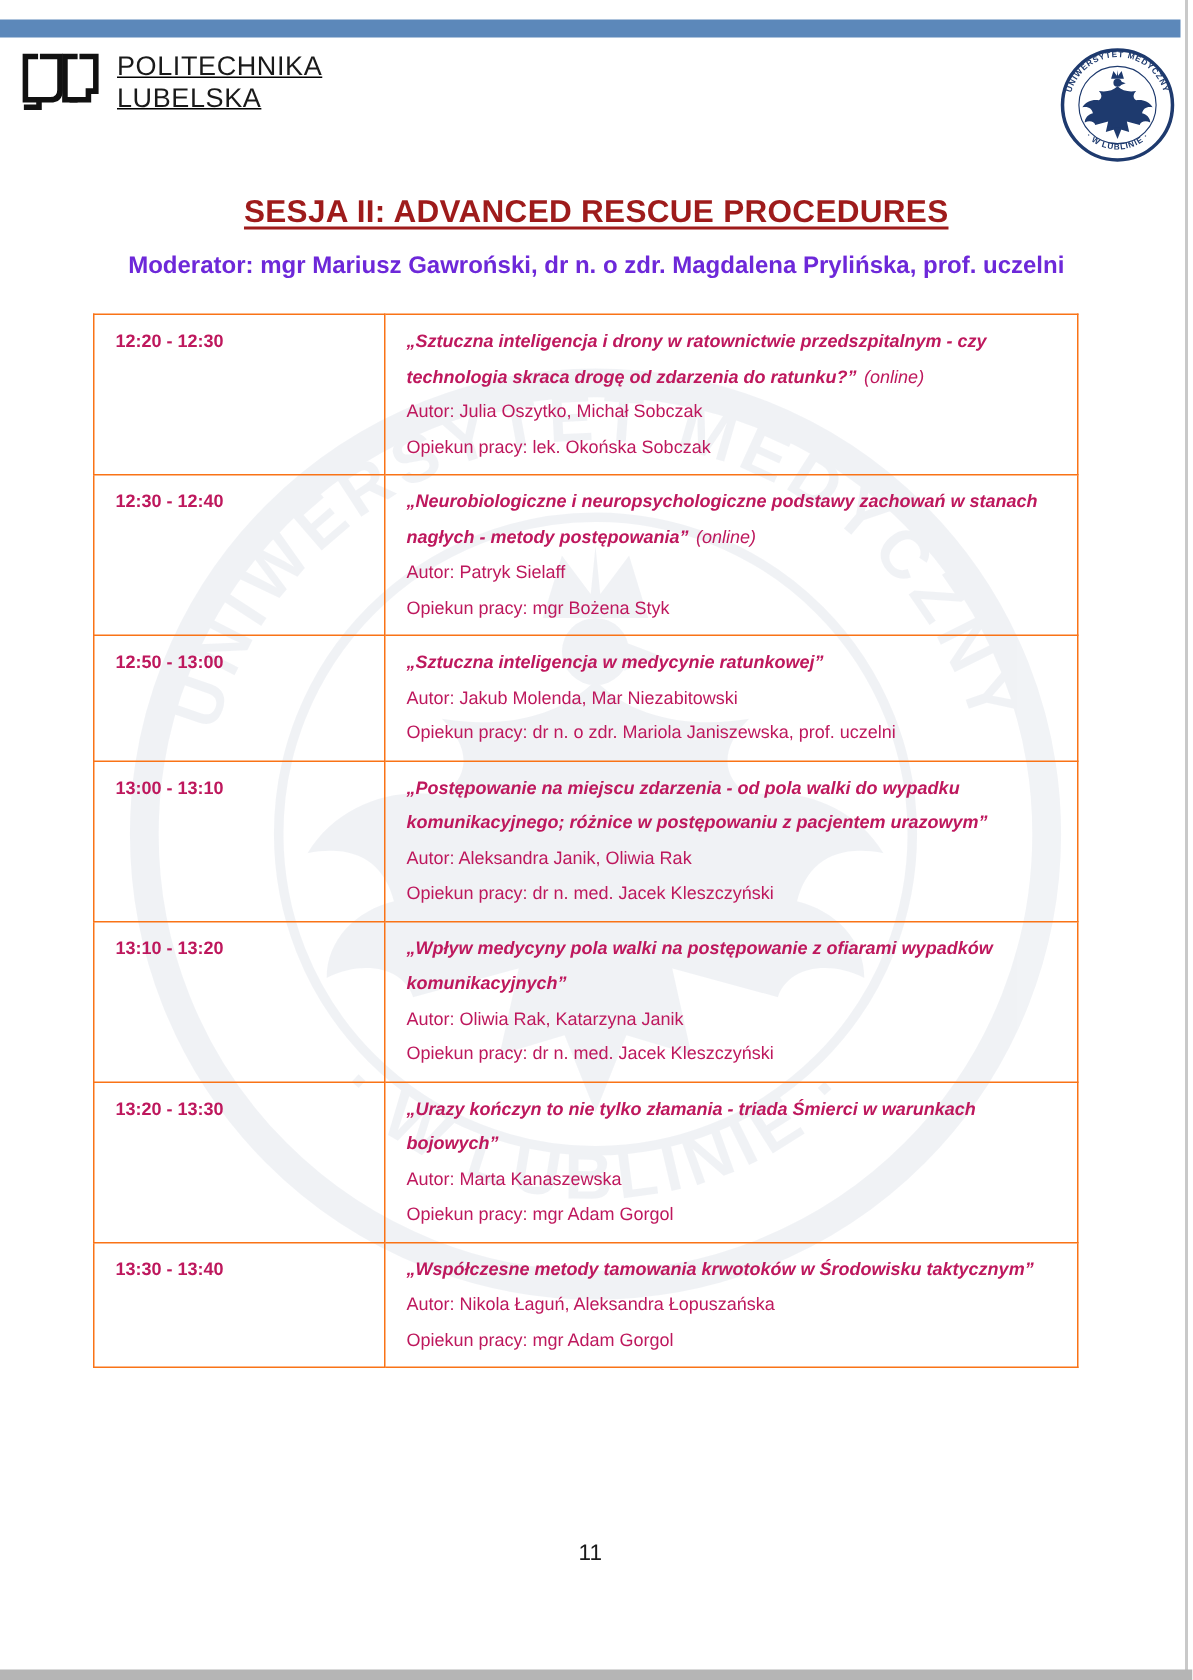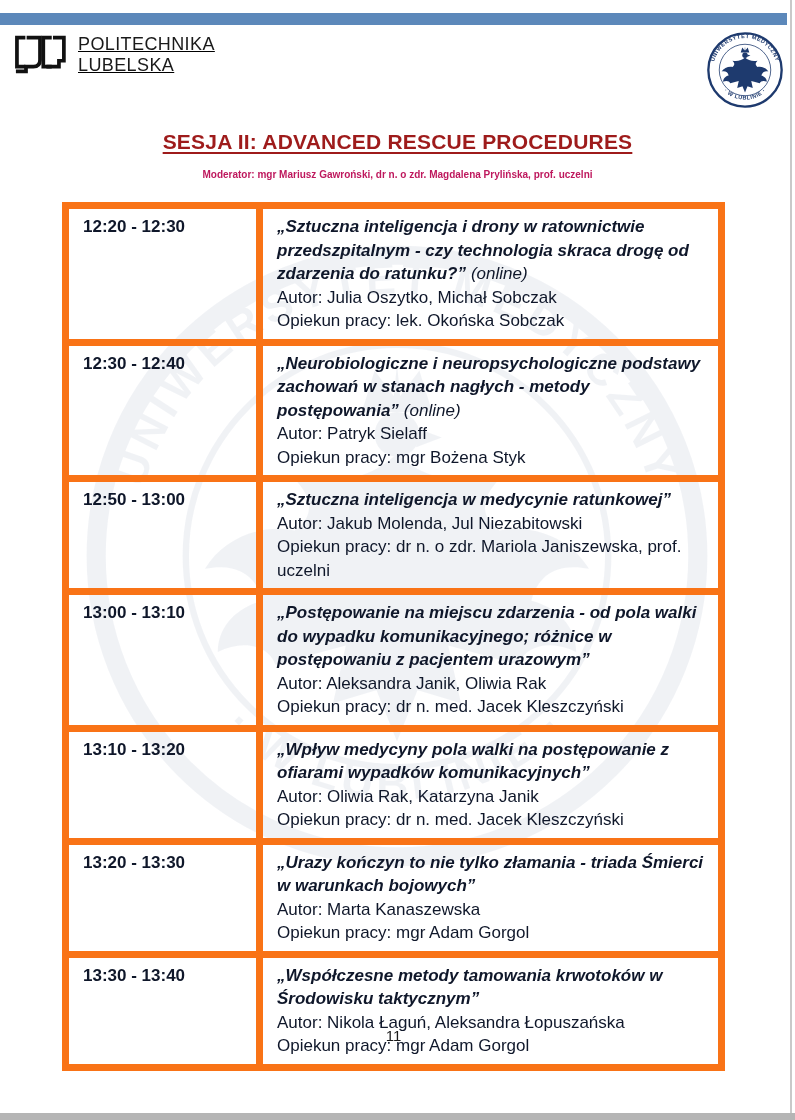--- a/index.html
+++ b/index.html
@@ -42,36 +42,36 @@
   }
   
   .session-title{
     margin:20px 0 0;text-align:center;
     font-size:21px;font-weight:bold;color:#9e1b1b;
     text-decoration:underline;text-decoration-thickness:2px;text-underline-offset:3px;
     letter-spacing:.2px;
   }
   .moderator-line{
     margin:15px 0 0;text-align:center;
-    font-size:10px;font-weight:bold;color:#be185d;
+    font-size:16px;font-weight:bold;color:#6d28d9;
   }
   
   table.schedule{
     position:relative;z-index:1;
     margin:22px 0 0 62px;width:656px;
     border-collapse:collapse;table-layout:fixed;
     background:transparent;
   }
   .col-time{width:194px;}
   .col-details{width:462px;}
   table.schedule td{
-    border:7px solid #f97316;
+    border:1px solid #f97316;
     vertical-align:top;
-    color:#0f172a;
-    font-size:17px;line-height:23.5px;
+    color:#be185d;
+    font-size:12px;line-height:23.5px;
     padding:6px 14px 6px 14px;
     background:transparent;
   }
   td.time{
     font-weight:bold;font-size:16px;
     padding-left:13px;white-space:nowrap;
   }
   .talk-title{font-weight:bold;font-style:italic;}
   .note{font-style:italic;}
   .note:not(:empty){margin-left:5px;}
@@ -175,21 +175,21 @@
         </td>
   </tr>
 
 
   <tr>
     <td class="time">12:50 - 13:00</td>
     <td class="details">
       <div class="title-line">
         <span class="talk-title">„Sztuczna inteligencja w medycynie ratunkowej”</span><span class="note"></span>
       </div>
-    <div class="line">Autor: Jakub Molenda, Jul Niezabitowski</div>
+    <div class="line">Autor: Jakub Molenda, Mar Niezabitowski</div>
           <div class="line">Opiekun pracy: dr n. o zdr. Mariola Janiszewska, prof. uczelni</div>
         </td>
   </tr>
 
   <tr>
     <td class="time">13:00 - 13:10</td>
     <td class="details">
       <div class="title-line">
         <span class="talk-title">„Postępowanie na miejscu zdarzenia - od pola walki do wypadku komunikacyjnego; różnice w postępowaniu z pacjentem urazowym”</span><span class="note"></span>
       </div>

